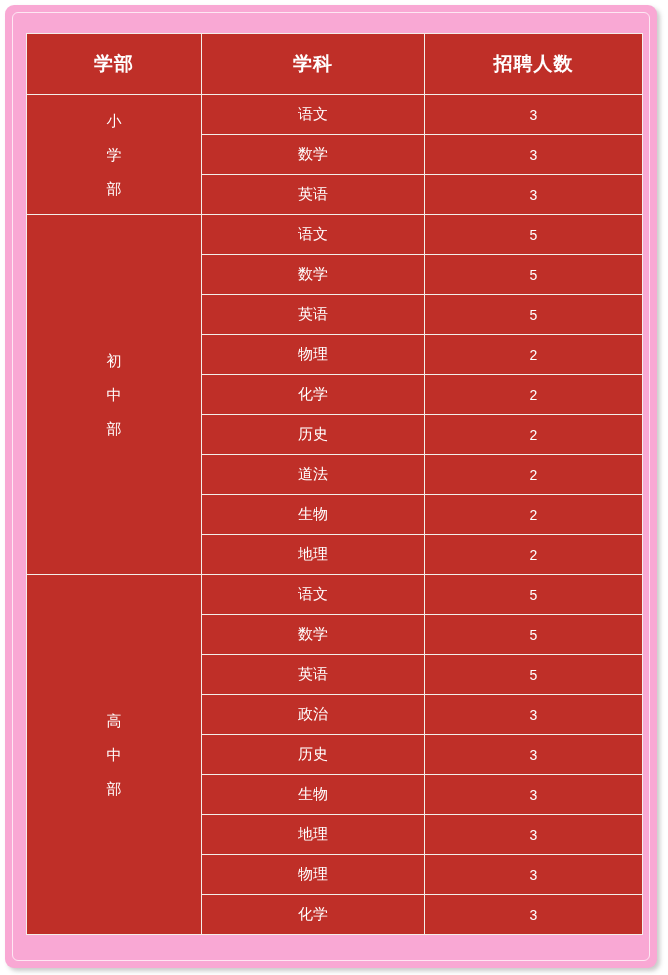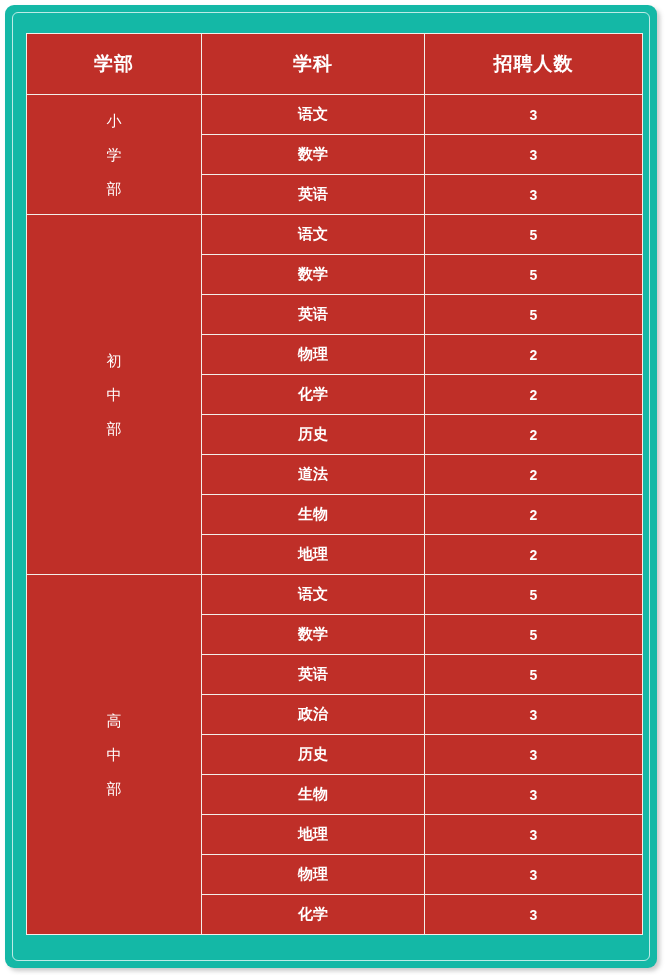--- a/index.html
+++ b/index.html
@@ -16,21 +16,21 @@
   }
 
   
   #red-panel {
     position: absolute;
     left: 5px;
     top: 5px;
     width: 652px;
     height: 963px;
     box-sizing: border-box;
-    background: #14b8a6;
+    background: #f9a8d4;
     border-radius: 9px;
     box-shadow: 3px 3px 4px rgba(140, 140, 140, 0.45);
     padding-left: 8px;
   }
 
   
   #inner-frame {
     position: absolute;
     left: 7px;
     top: 7px;
@@ -74,21 +74,21 @@
     height: 60px;
     font-size: 19px;
     font-weight: bold;
     letter-spacing: 1px;
   }
 
   table#recruit-table td.subject,
   table#recruit-table td.count {
     height: 39px;
     font-size: 15px;
-    font-weight: bold;
+    font-weight: normal;
   }
 
   table#recruit-table td.count {
     font-size: 14px;
   }
 
   
   table#recruit-table td.dept {
     font-size: 15px;
     line-height: 1.0;

